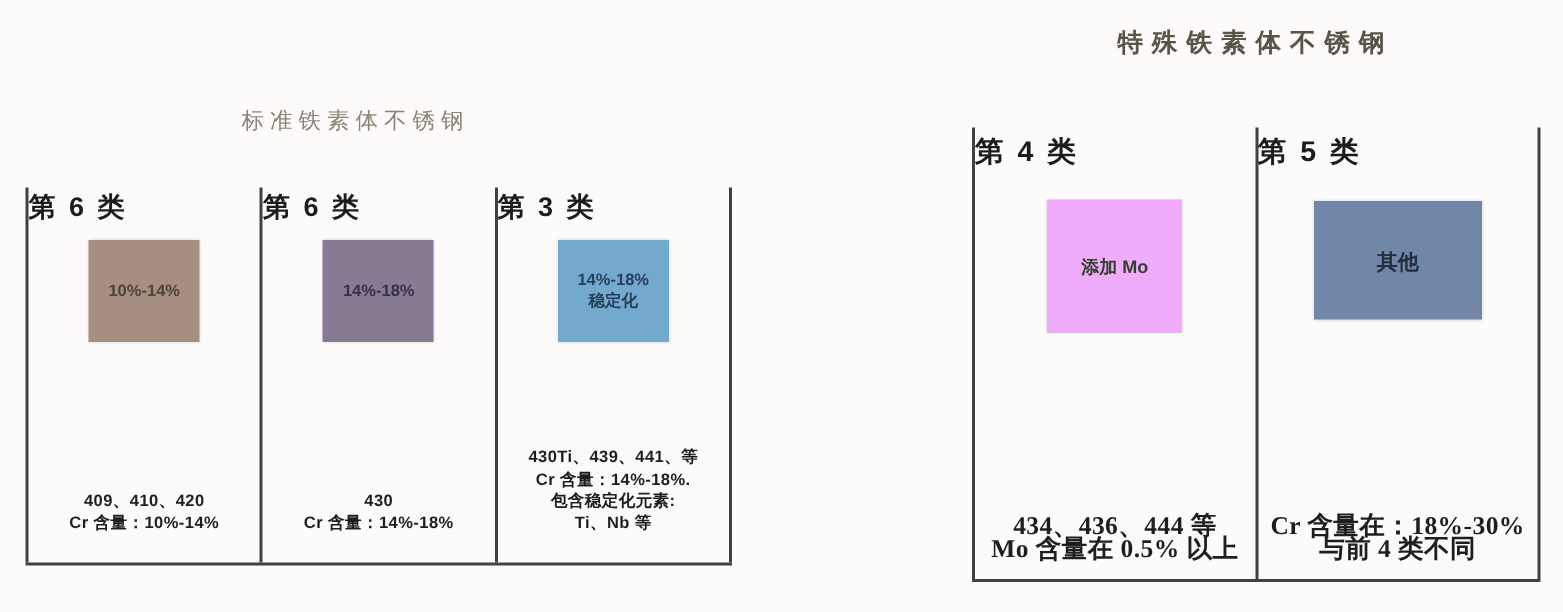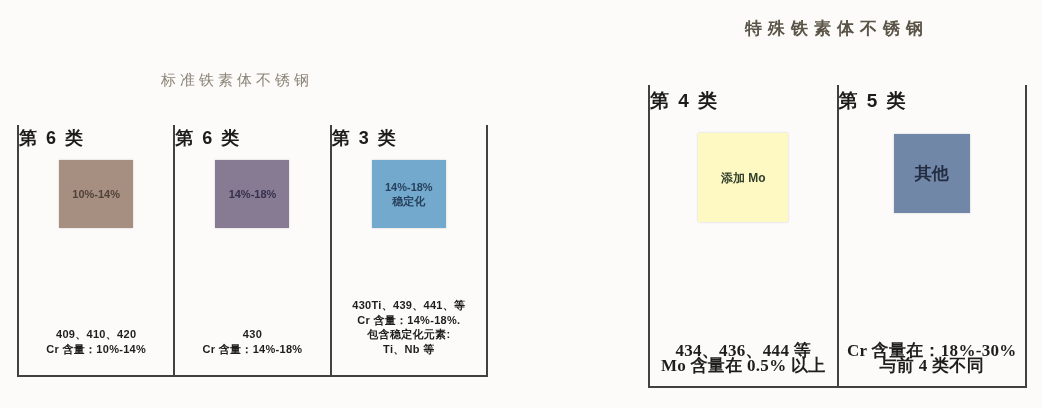--- a/index.html
+++ b/index.html
@@ -37,21 +37,21 @@
     font-size:18px; font-weight:bold; color:#1c1c1c; letter-spacing:2px;
   }
   .panel-special .cat-header { font-size:19px; margin-top:3px; }
   .cat-box {
     margin:10px auto 0; width:74px; height:68px;
     display:flex; flex-direction:column; justify-content:center; align-items:center;
     font-size:11px; font-weight:bold; line-height:14px; text-align:center;
     box-shadow:0 0 2px rgba(0,0,0,0.18);
   }
   .panel-special .col:nth-child(1) .cat-box { width:90px; height:89px; margin-top:12px; font-size:12px; }
-  .panel-special .col:nth-child(2) .cat-box { width:76px; height:79px; margin-top:20px; font-size:17px; }
+  .panel-special .col:nth-child(2) .cat-box { width:112px; height:79px; margin-top:20px; font-size:14px; }
   .cat-notes {
     position:absolute; left:2px; right:2px; bottom:19px;
     text-align:center; font-size:11px; font-weight:bold;
     color:#1e1e1e; line-height:14.5px; letter-spacing:0.3px;
   }
   .panel-special .cat-notes { bottom:13px; font-size:17px; line-height:15px;font-family:Liberation Serif, serif; }
 </style>
 </head>
 <body>
 
@@ -98,21 +98,21 @@
         <div>Ti、Nb 等</div>
       </div>
     </div>
 
   </div>
 
   <div class="panel panel-special">
 
     <div class="col">
       <div class="cat-header">第 4 类</div>
-      <div class="cat-box" style="background-color: #fef9c3; color: rgb(50, 64, 44); margin-top: 19px;">
+      <div class="cat-box" style="background-color: #f0abfc; color: rgb(50, 64, 44); margin-top: 19px;">
         <span>添加 Mo</span>
       </div>
       <div class="cat-notes">
         <div>434、436、444 等</div>
         <div>Mo 含量在 0.5% 以上</div>
       </div>
     </div>
 
     <div class="col">
       <div class="cat-header">第 5 类</div>

